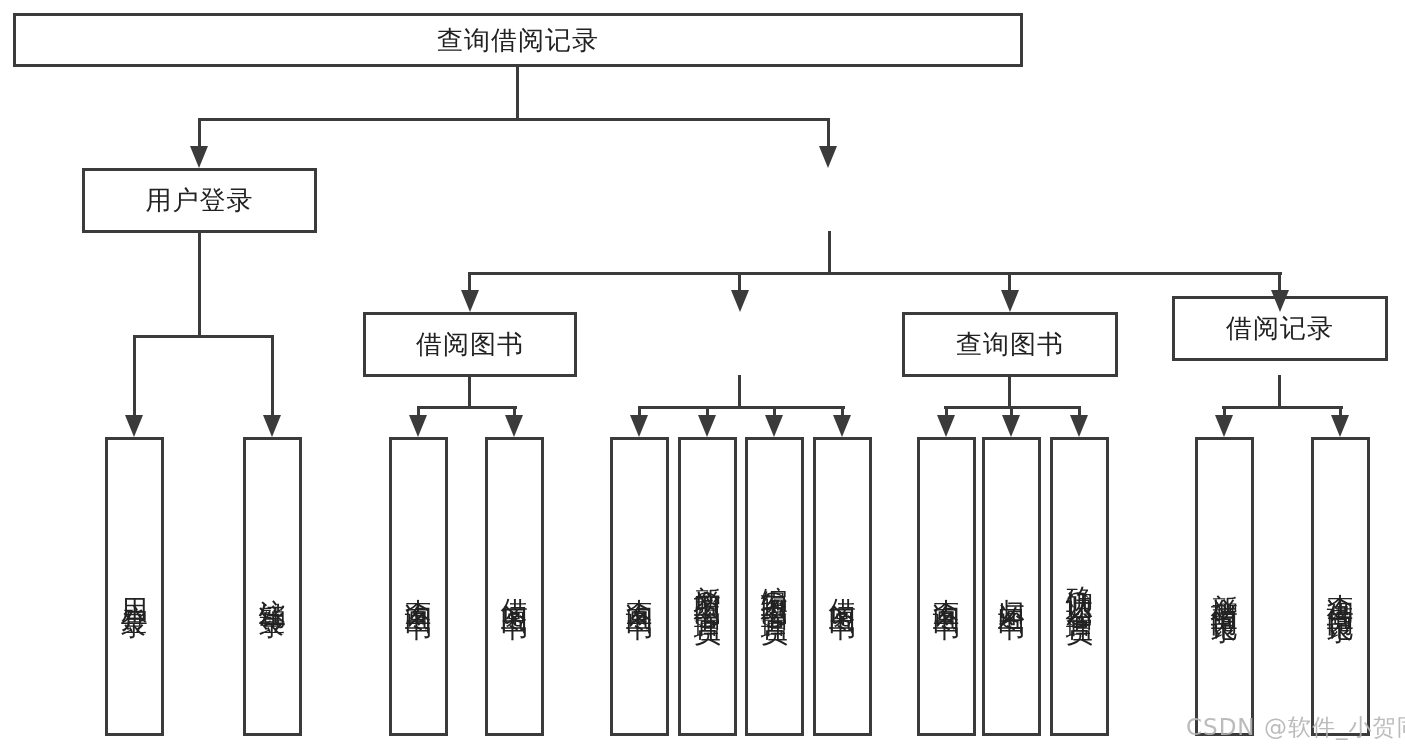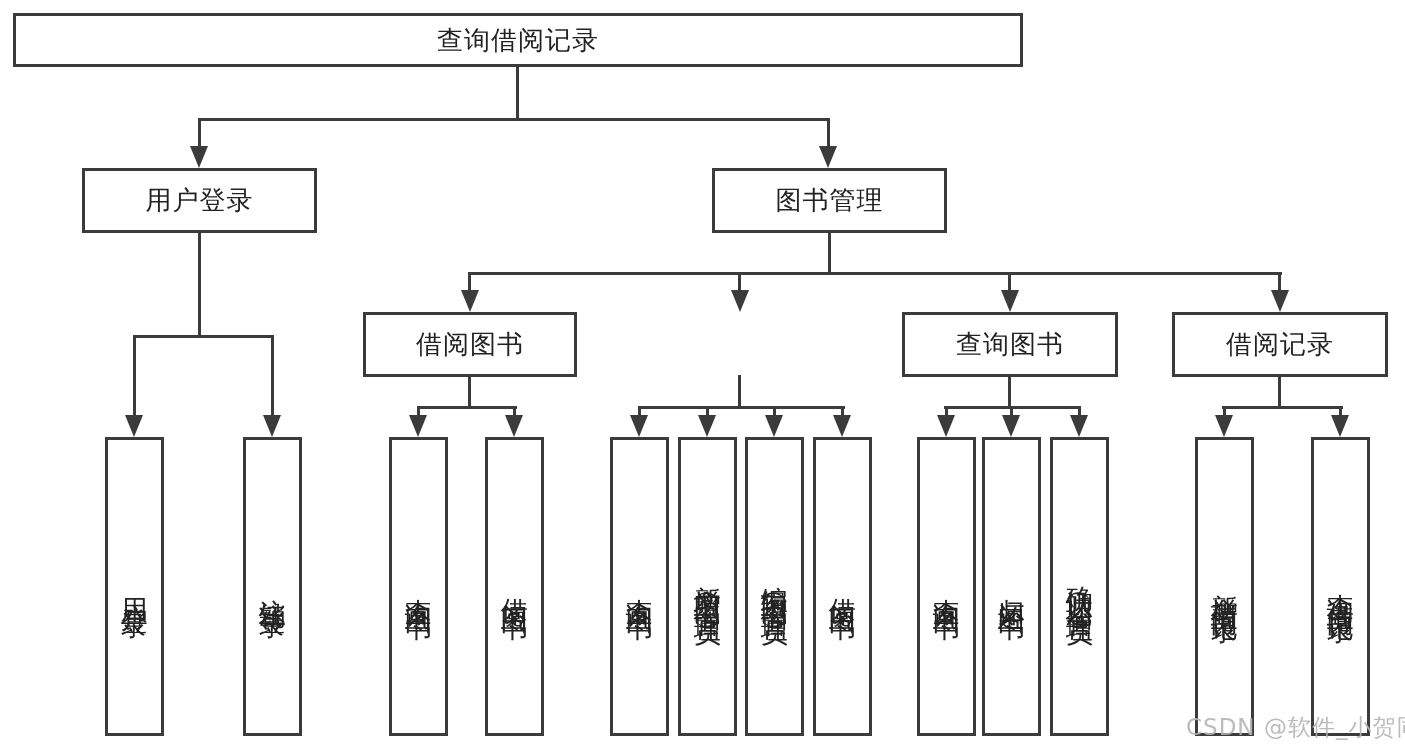--- a/index.html
+++ b/index.html
@@ -38,31 +38,28 @@
 
 <div class="stage">
 
   <div class="b" style="left:13px;top:13px;width:1010px;height:54px">
     <span class="lbl">查询借阅记录</span>
   </div>
 
   <div class="b" style="left:82px;top:168px;width:235px;height:65px">
     <span class="lbl">用户登录</span>
   </div>
-  <div class="b" style="left:712px;top:168px;width:235px;height:65px">
-    <span class="lbl">图书管理</span>
-  </div>
 
   <div class="b" style="left:363px;top:312px;width:214px;height:65px">
     <span class="lbl">借阅图书</span>
   </div>
   <div class="b" style="left:902px;top:312px;width:216px;height:65px">
     <span class="lbl">查询图书</span>
   </div>
-  <div class="b" style="left:1172px;top:312px;width:216px;height:65px">
+  <div class="b" style="left:1172px;top:296px;width:216px;height:65px">
     <span class="lbl">借阅记录</span>
   </div>
 
   <div class="b vb" style="left:105px;top:437px;width:59px;height:299px">
     <span class="lbl">用户登录</span>
   </div>
   <div class="b vb" style="left:243px;top:437px;width:59px;height:299px">
     <span class="lbl">注销登录</span>
   </div>
   <div class="b vb" style="left:389px;top:437px;width:59px;height:299px">

